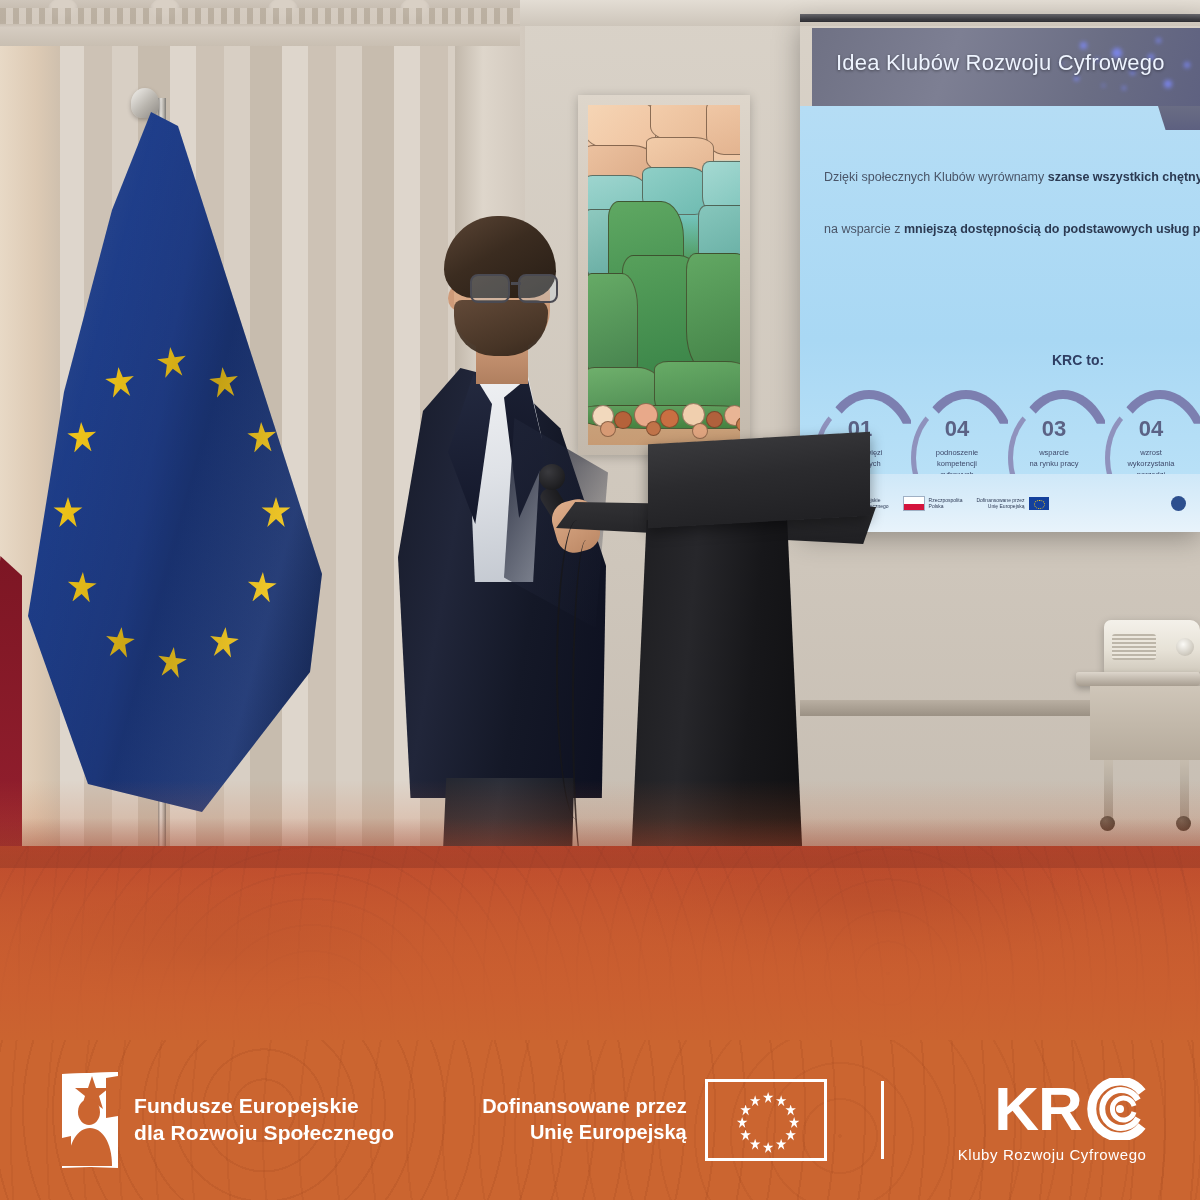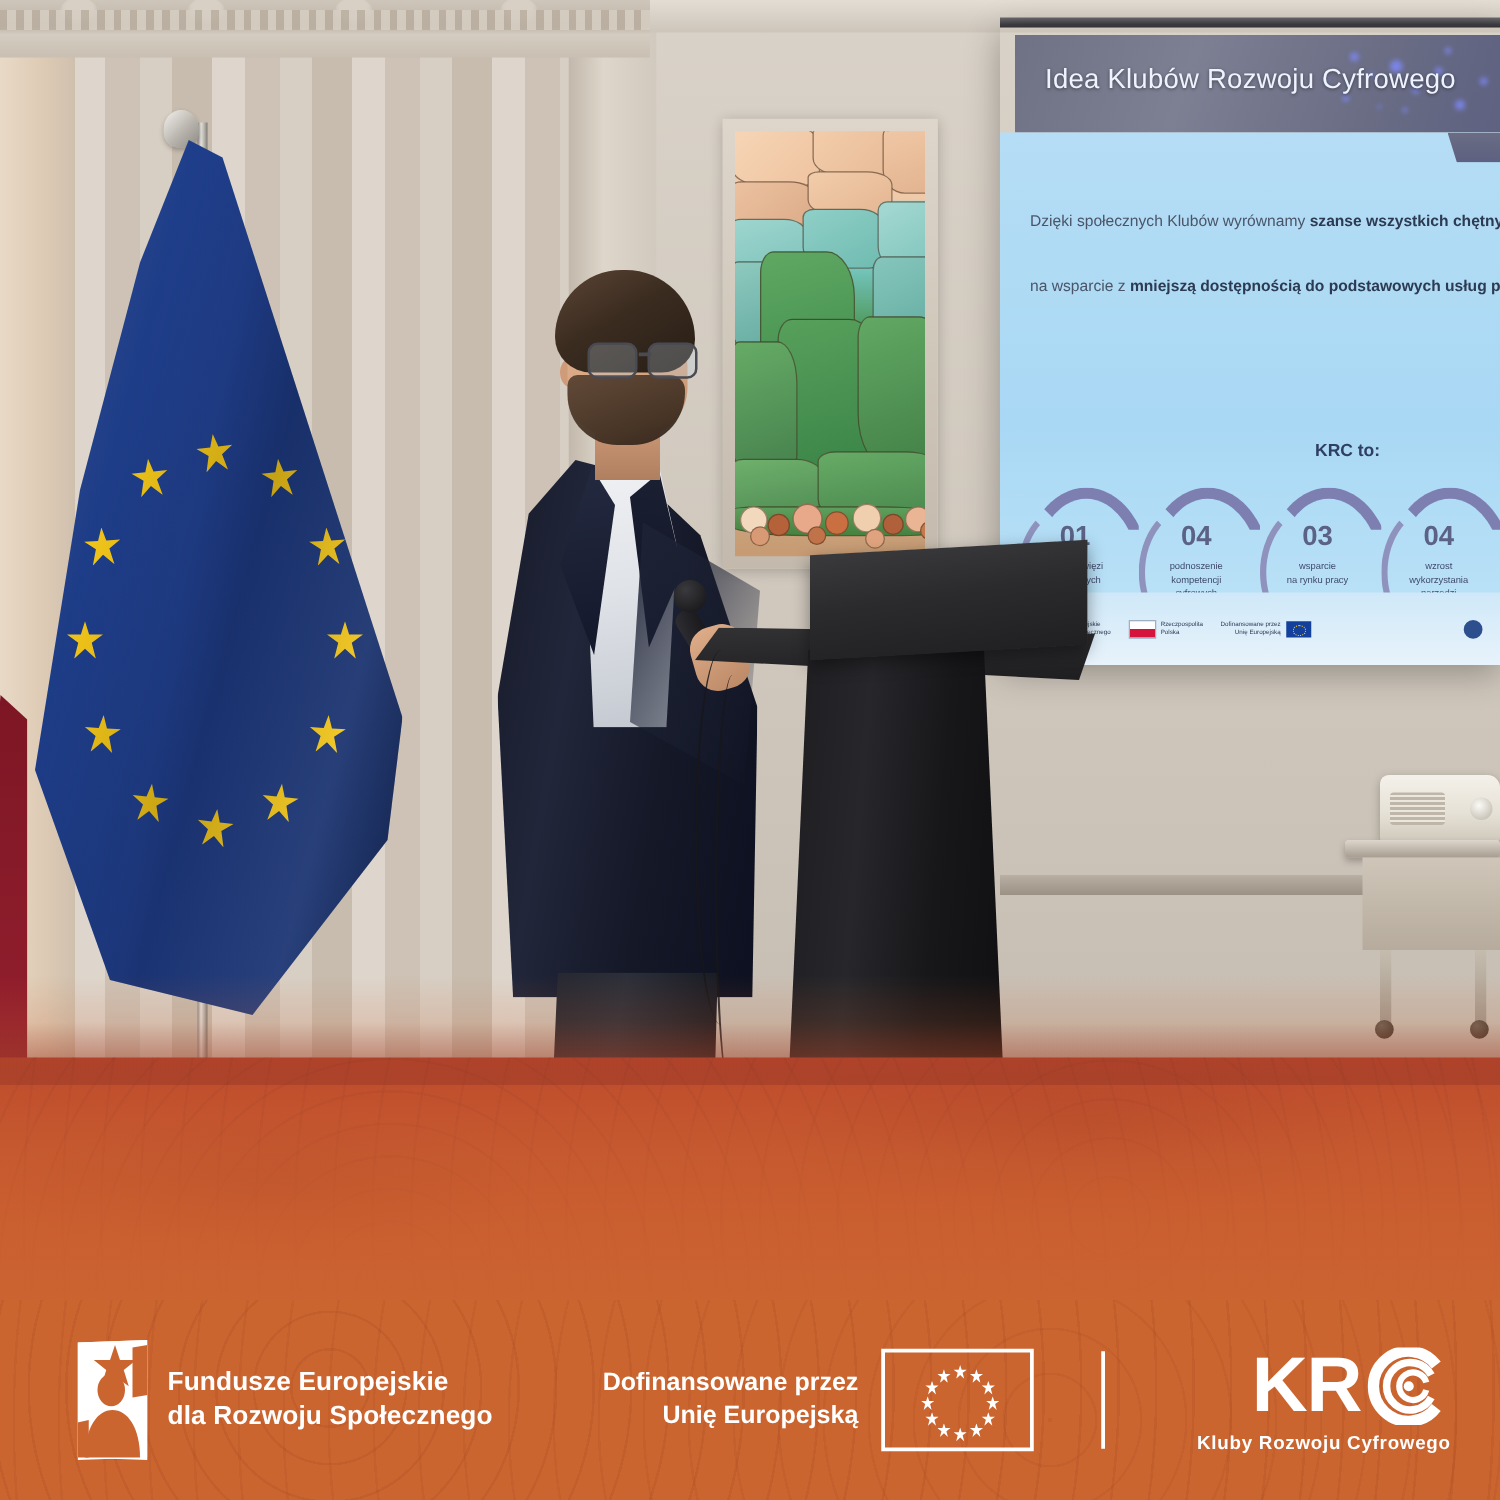--- a/index.html
+++ b/index.html
@@ -232,21 +232,21 @@
   .eu-txt{color:#fff;font-size:20px;font-weight:bold;line-height:1.28;text-align:right;}
   .eu-flagbox{position:relative;width:122px;height:82px;border:3px solid #fff;box-sizing:border-box;}
   .eu-bstar{position:absolute;width:11px;height:11px;background:#fff;
     clip-path:polygon(50% 0,61% 35%,98% 35%,68% 57%,79% 100%,50% 73%,21% 100%,32% 57%,2% 35%,39% 35%);}
   .divider{width:3px;height:78px;background:#fff;margin-left:54px;}
 
   .krc-logo{margin-left:74px;display:flex;flex-direction:column;align-items:center;}
   .krc-top{display:flex;align-items:center;margin-left:36px;}
   .krc-letters{color:#fff;font-size:62px;font-weight:bold;letter-spacing:-1px;line-height:1;}
   .krc-c{position:relative;width:62px;height:62px;margin-left:2px;}
-  .krc-sub{color:#fff;font-size:15px;letter-spacing:.6px;margin-top:6px;font-weight:bold;}
+  .krc-sub{color:#fff;font-size:15px;letter-spacing:.6px;margin-top:6px;}
 </style>
 </head>
 <body>
 
 <div id="stage">
 
   <div class="wall"></div>
   <div class="wall-right"></div>
   <div class="wall-left-warm"></div>
   <div class="wall-panel"></div>

